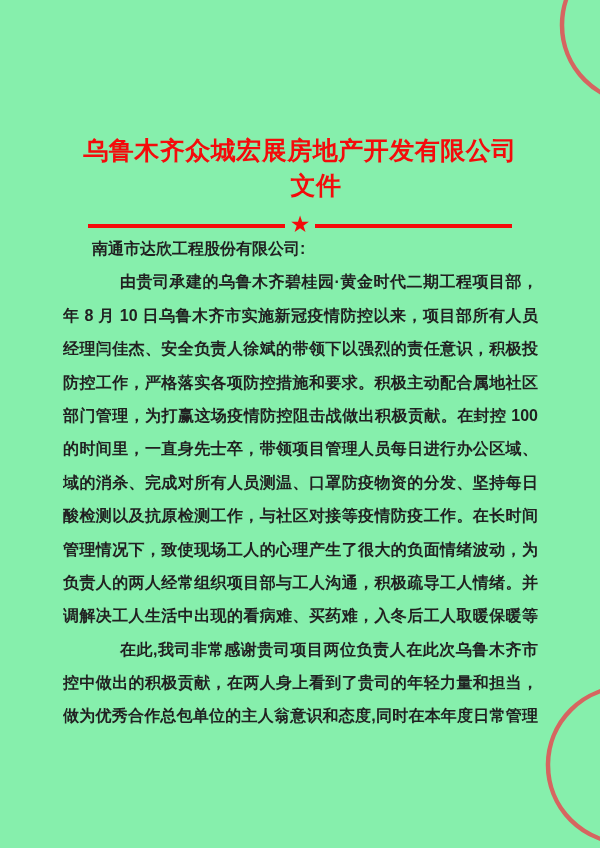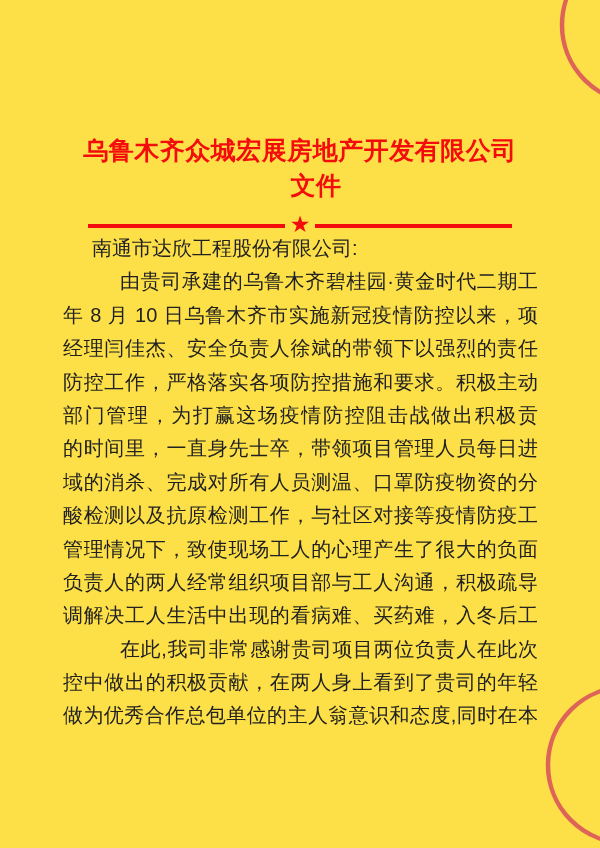--- a/index.html
+++ b/index.html
@@ -1,19 +1,19 @@
 <!DOCTYPE html>
 <html><head>
 <meta charset="utf-8">
 <style>
   html,body{margin:0;padding:0;background:#ffffff;}
   .page{
     position:relative;
     width:600px;height:848px;
-    background:#fde047;
+    background:#86efac;
     overflow:hidden;
     font-family:"Liberation Sans","DejaVu Sans",sans-serif;
   }
   .doc-title{
     position:absolute;left:0;right:0;
     text-align:center;
     color:#f40b0b;
     font-family:"Liberation Serif","DejaVu Serif",serif;
     font-weight:bold;
     font-size:25px;
@@ -31,23 +31,24 @@
   .rule-star{
     color:#f40b0b;font-size:23px;line-height:23px;
     margin:0 5px 3px 5px;
   }
   .body-text{
     position:absolute;top:232px;left:63px;width:475px;
     color:#212121;
   }
   .bline{
     height:33.4px;line-height:33.4px;
-    font-size:20px;
+    font-size:16px;
     text-align:left;
     overflow:hidden;
+    font-weight:bold;
   }
   .bline.fill{
     text-align:justify;
     text-align-last:justify;
   }
   .ind-s{text-indent:29px;}
   .ind-l{text-indent:57px;}
   .seal{position:absolute;opacity:0.92;}
   .seal-bottom{left:541px;top:680px;}
   .seal-top{left:555px;top:-60px;}

